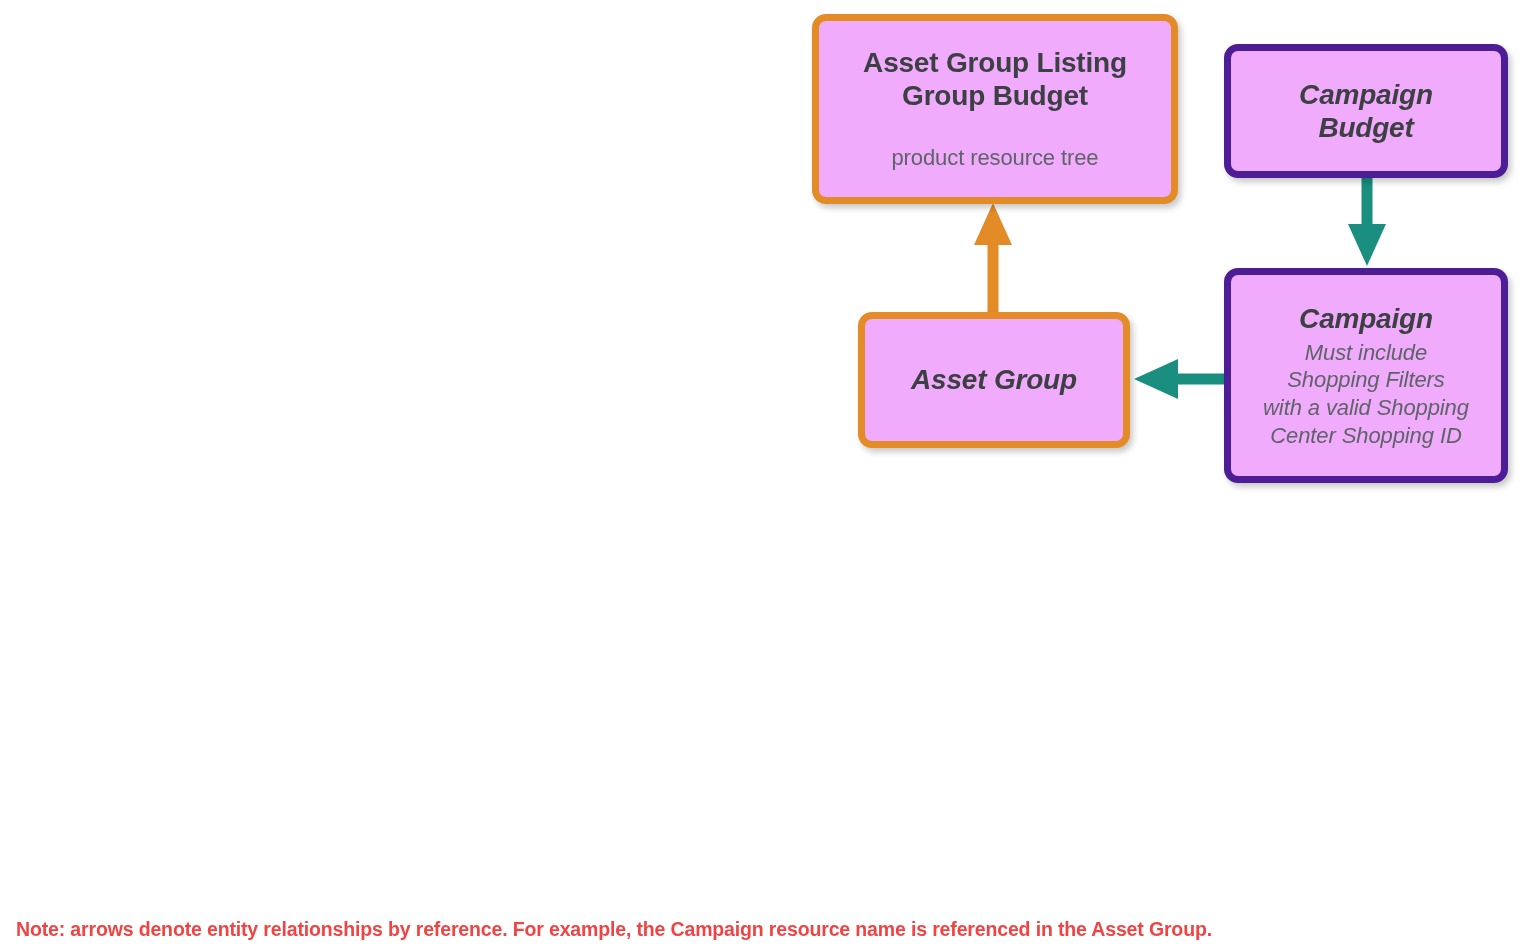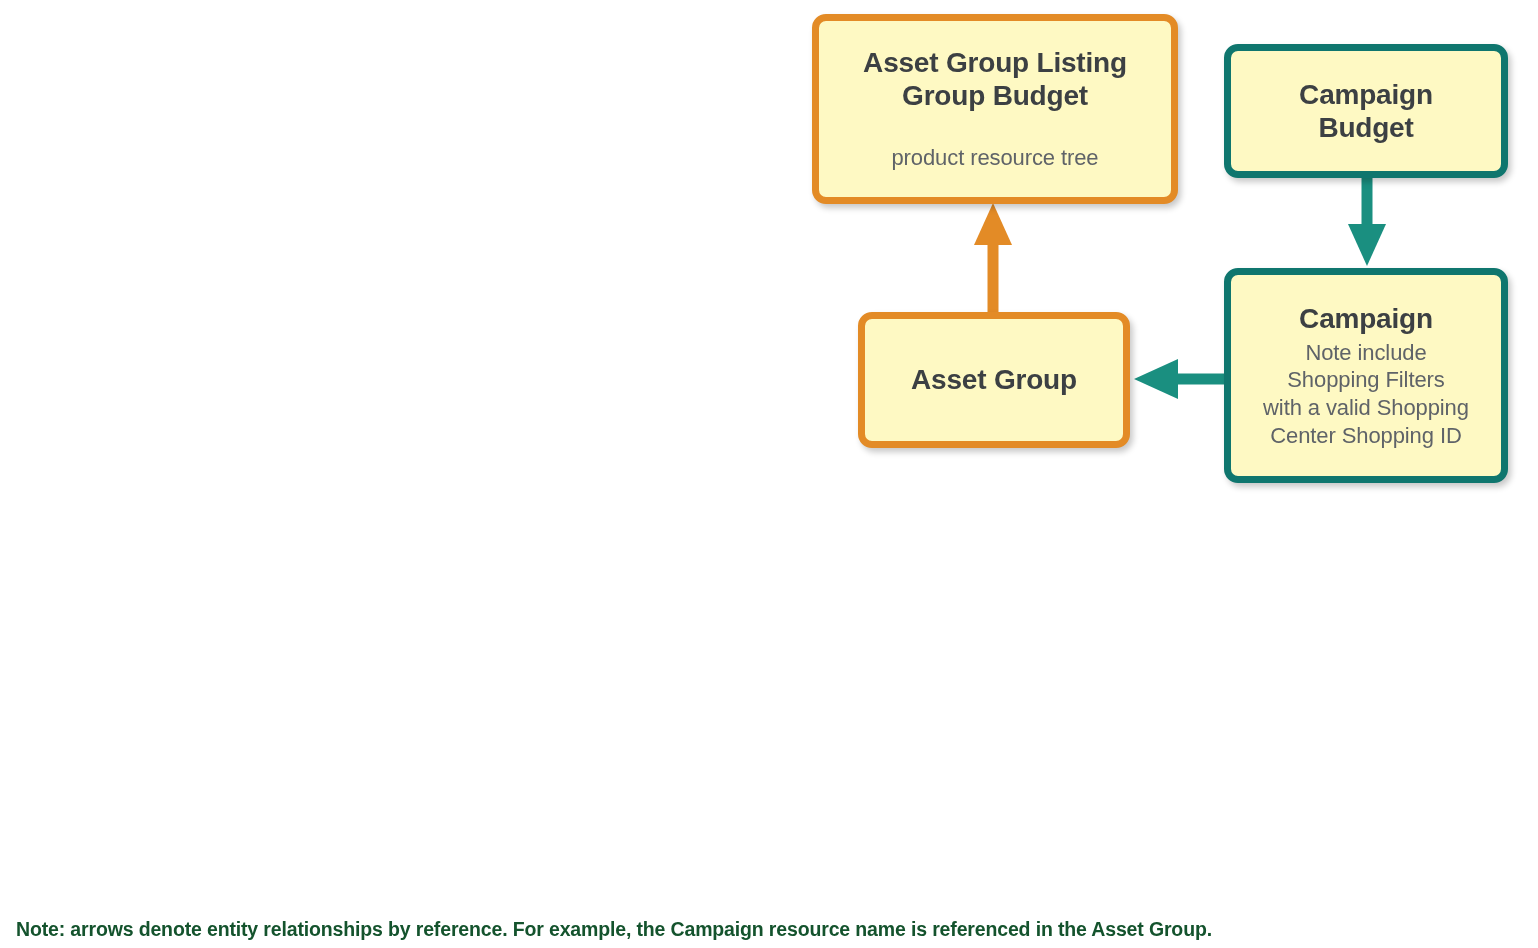--- a/index.html
+++ b/index.html
@@ -20,70 +20,70 @@
     position: absolute;
     top: 0;
     left: 0;
     width: 1538px;
     height: 948px;
   }
 
   .node {
     position: absolute;
     box-sizing: border-box;
-    background: #fef9c3;
+    background: #f0abfc;
     border-radius: 14px;
     display: flex;
     flex-direction: column;
     align-items: center;
     justify-content: center;
     text-align: center;
     box-shadow: 3px 4px 6px rgba(0,0,0,0.22);
     padding: 6px 12px;
   }
   .node.orange { border: 7px solid #E38B26; }
-  .node.teal   { border: 7px solid #0f766e; }
+  .node.teal   { border: 7px solid #4c1d95; font-style: italic; }
 
   .node-title {
     font-weight: bold;
     font-size: 28px;
     line-height: 1.18;
     color: #3C4043;
     letter-spacing: -0.2px;
   }
   .node-desc {
     font-weight: normal;
     font-size: 22px;
     line-height: 1.26;
     color: #5F6368;
     margin-top: 4px;
     letter-spacing: -0.1px;
   }
 
   
   #node-aglgf   { left: 812px; top: 14px;  width: 366px; height: 190px; }
   #node-budget  { left: 1224px; top: 44px; width: 284px; height: 134px; }
-  #node-asset   { left: 858px; top: 312px; width: 272px; height: 136px; }
+  #node-asset   { left: 858px; top: 312px; width: 272px; height: 136px; font-style: italic; }
   #node-campaign{ left: 1224px; top: 268px; width: 284px; height: 215px; }
 
   #edge-layer {
     position: absolute;
     left: 0; top: 0;
     width: 1538px;
     height: 948px;
     pointer-events: none;
   }
 
   #footer-note {
     position: absolute;
     left: 16px;
     top: 918px;
     font-size: 19.5px;
     font-weight: bold;
-    color: #14532d;
+    color: #ef4444;
     letter-spacing: -0.15px;
     white-space: nowrap;
     text-align: center;
   }
 </style>
 </head>
 <body>
 
 <div id="canvas">
 
@@ -127,21 +127,21 @@
     <div class="node-title">
       <span>Asset Group</span>
     </div>
   </div>
 
   <div class="node teal" id="node-campaign">
     <div class="node-title">
       <span>Campaign</span>
     </div>
     <div class="node-desc">
-      <span>Note include</span><br>
+      <span>Must include</span><br>
       <span>Shopping Filters</span><br>
       <span>with a valid Shopping</span><br>
       <span>Center Shopping ID</span>
     </div>
   </div>
 
   <div id="footer-note">Note: arrows denote entity relationships by reference. For example, the Campaign resource name is referenced in the Asset Group.</div>
 
 </div>
 

